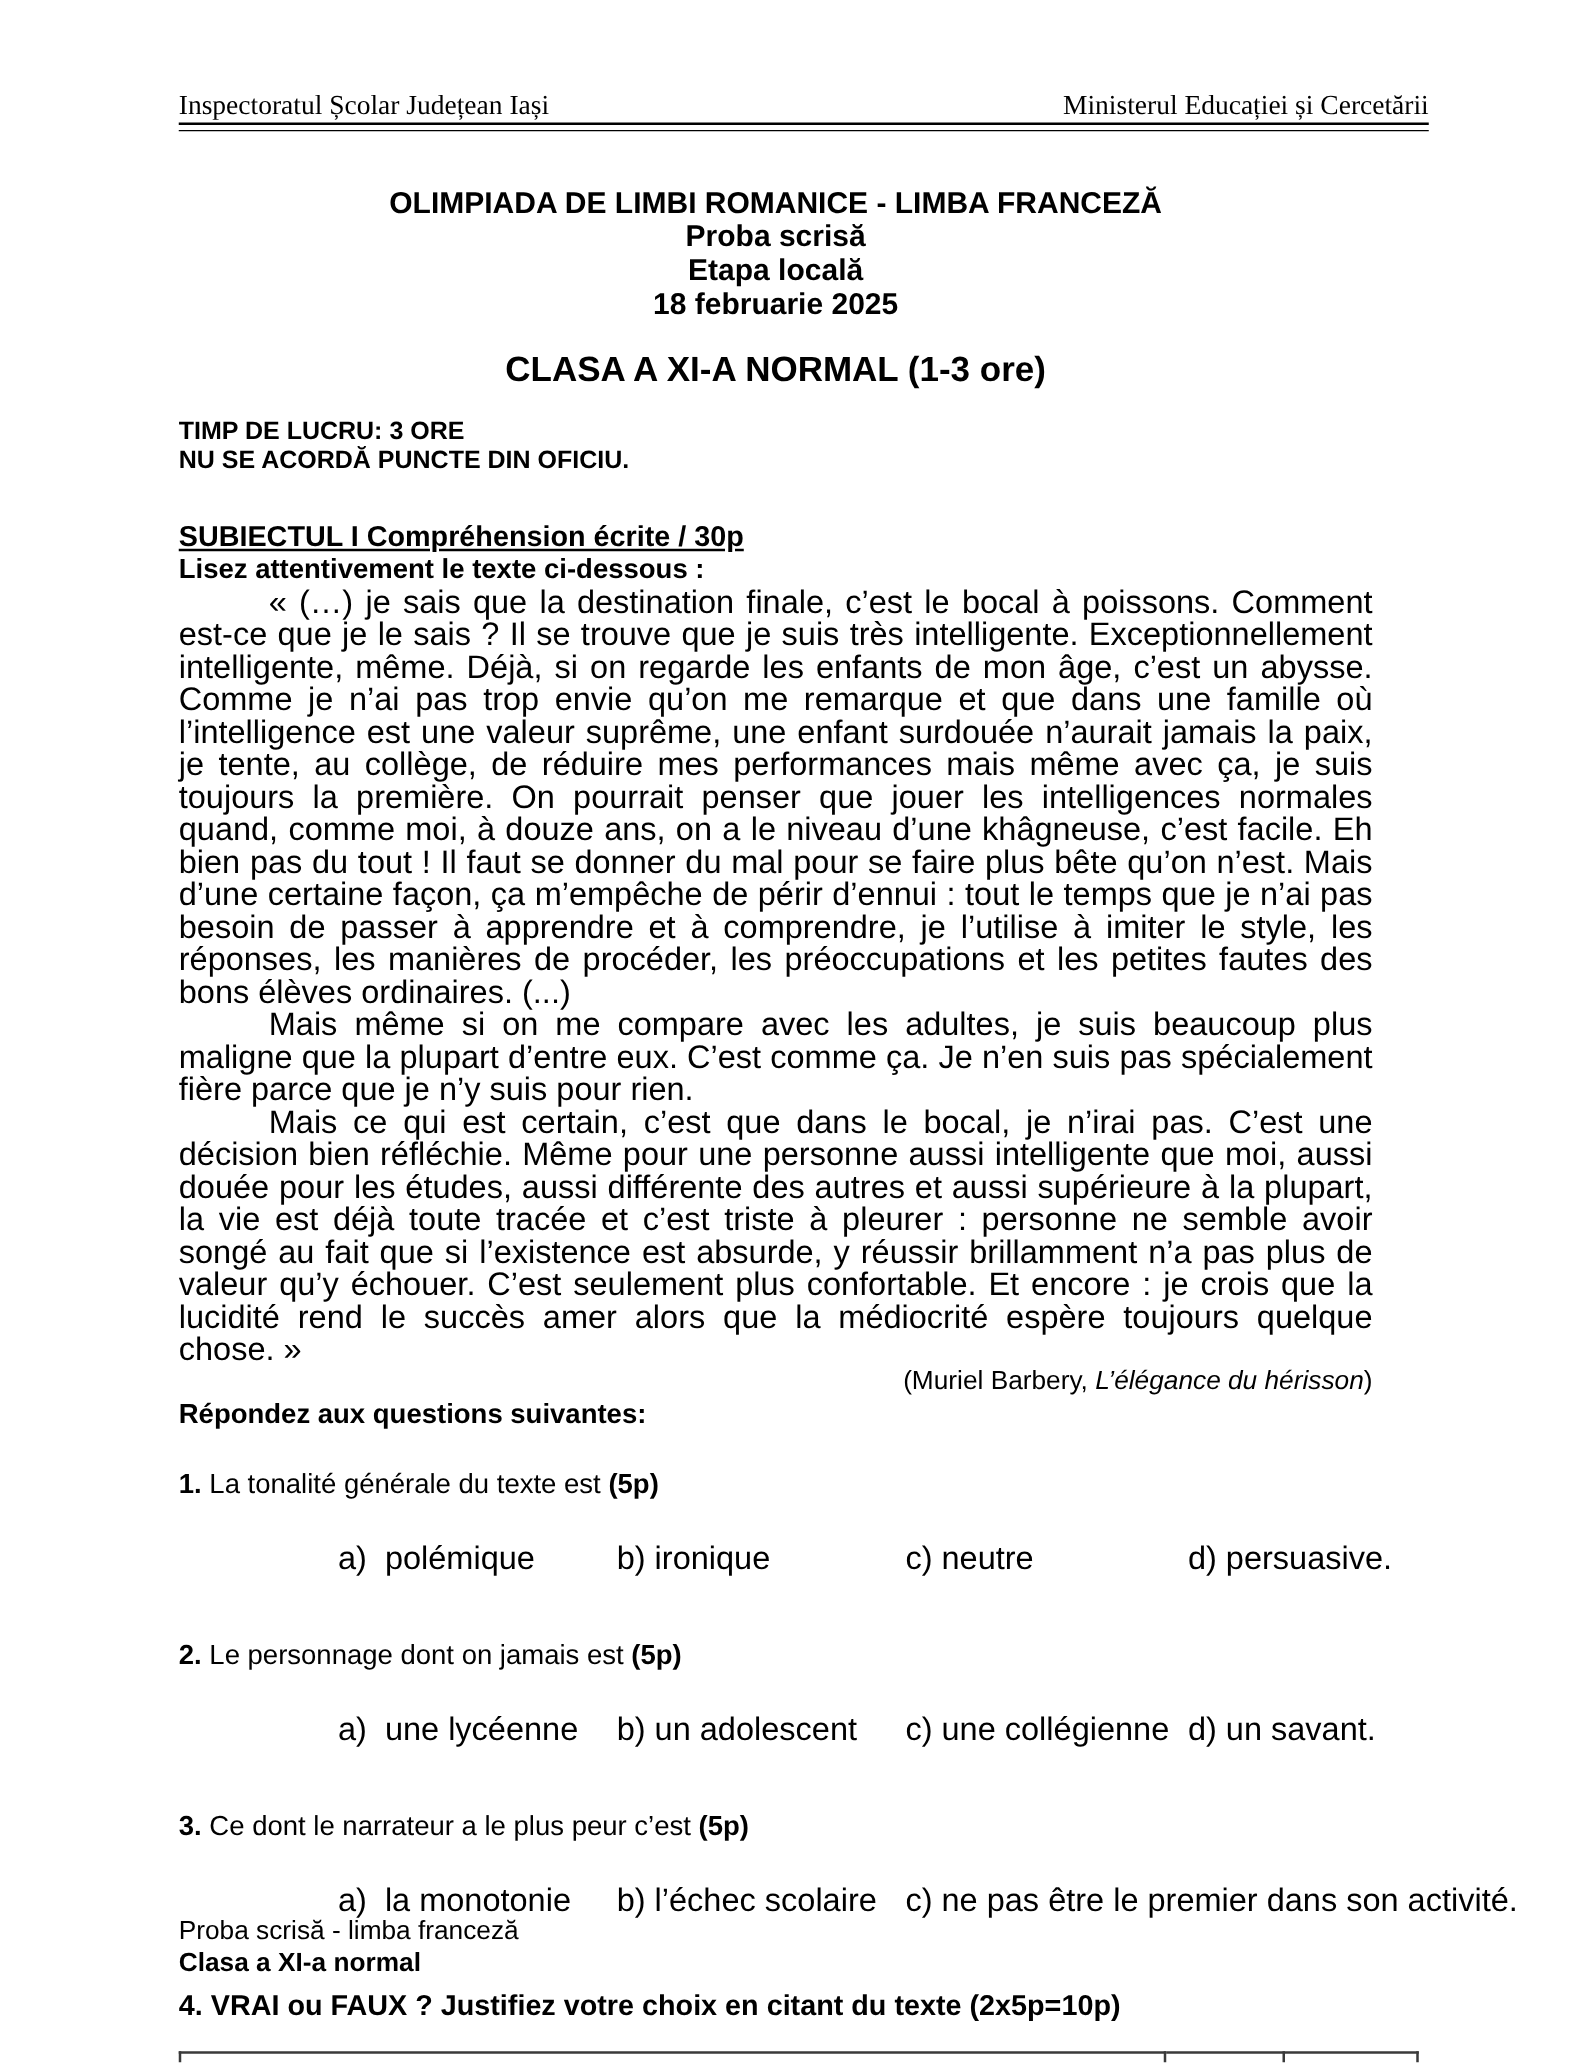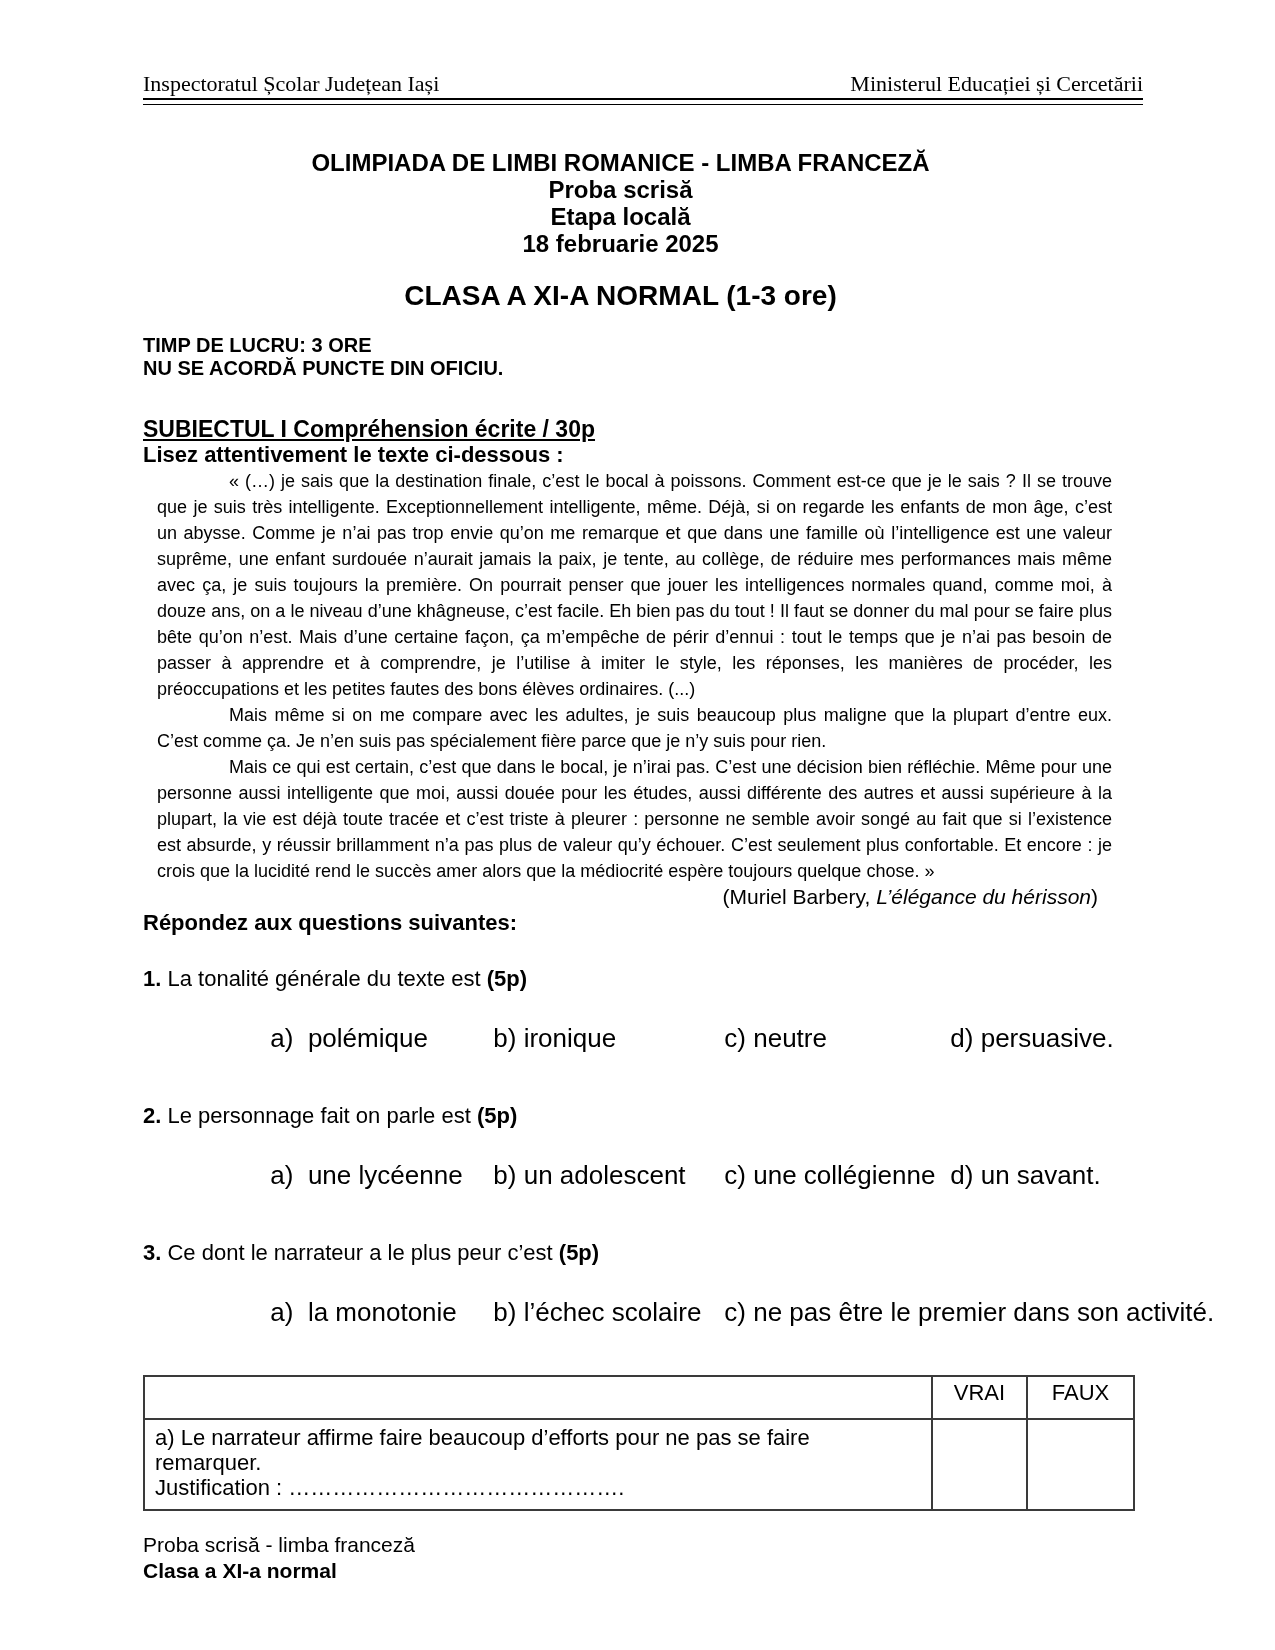--- a/index.html
+++ b/index.html
@@ -22,21 +22,21 @@
 
   .title-block { margin-top:44px; width:955px; text-align:center; font-weight:bold; font-size:24px; line-height:27px; }
   .class-heading { margin-top:23px; width:955px; text-align:center; font-weight:bold; font-size:28px; }
 
   .instructions { margin-top:22px; font-weight:bold; font-size:20px; line-height:23px; }
 
   .subject-heading { margin-top:36px; font-weight:bold; font-size:23px; line-height:26px; }
   .subject-heading span { text-decoration:underline; }
   .read-instr { font-weight:bold; font-size:22px; line-height:26px; }
 
-  p.body-par { width:955px; text-align:justify; text-indent:72px; font-size:18px; line-height:26px;margin-left:14px; }
+  p.body-par { width:955px; text-align:justify; text-indent:72px; font-size:26px; line-height:26px; }
 
   .attribution { width:955px; text-align:right; font-size:21px; line-height:26px; }
   .italic { font-style:italic; }
   .bold { font-weight:bold; }
 
   .q-intro { font-weight:bold; font-size:22px; line-height:26px; }
 
   .question { margin-top:26px; font-size:22px; line-height:26px; }
   .question.first { margin-top:30px; }
   .q-line .num, .q-line .pts { font-weight:bold; }
@@ -95,33 +95,34 @@
   <div class="q-intro">Répondez aux questions suivantes:</div>
 
   <div class="question first">
     <div class="q-line"><span class="num">1.</span><span> La tonalité générale du texte est </span><span class="pts">(5p)</span></div>
     <div class="options">
       <span class="opt o1">a)  polémique</span><span class="opt o2">b) ironique</span><span class="opt o3">c) neutre</span><span class="opt">d) persuasive.</span>
     </div>
   </div>
 
   <div class="question">
-    <div class="q-line"><span class="num">2.</span><span> Le personnage fait on parle est </span><span class="pts">(5p)</span></div>
+    <div class="q-line"><span class="num">2.</span><span> Le personnage dont on jamais est </span><span class="pts">(5p)</span></div>
     <div class="options">
       <span class="opt o1">a)  une lycéenne</span><span class="opt o2">b) un adolescent</span><span class="opt o3">c) une collégienne</span><span class="opt">d) un savant.</span>
     </div>
   </div>
 
   <div class="question">
     <div class="q-line"><span class="num">3.</span><span> Ce dont le narrateur a le plus peur c’est </span><span class="pts">(5p)</span></div>
     <div class="options">
       <span class="opt o1">a)  la monotonie</span><span class="opt o2">b) l’échec scolaire</span><span class="opt">c) ne pas être le premier dans son activité.</span>
     </div>
   </div>
 
+  <div class="q4-heading">4. VRAI ou FAUX ? Justifiez votre choix en citant du texte (2x5p=10p)</div>
 
   <table class="tf-table">
     <tbody>
         <tr class="tf-head">
       <td class="c-stmt"></td>
       <td class="c-vrai">VRAI</td>
       <td class="c-faux">FAUX</td>
     </tr>
     <tr>
       <td class="c-stmt">

